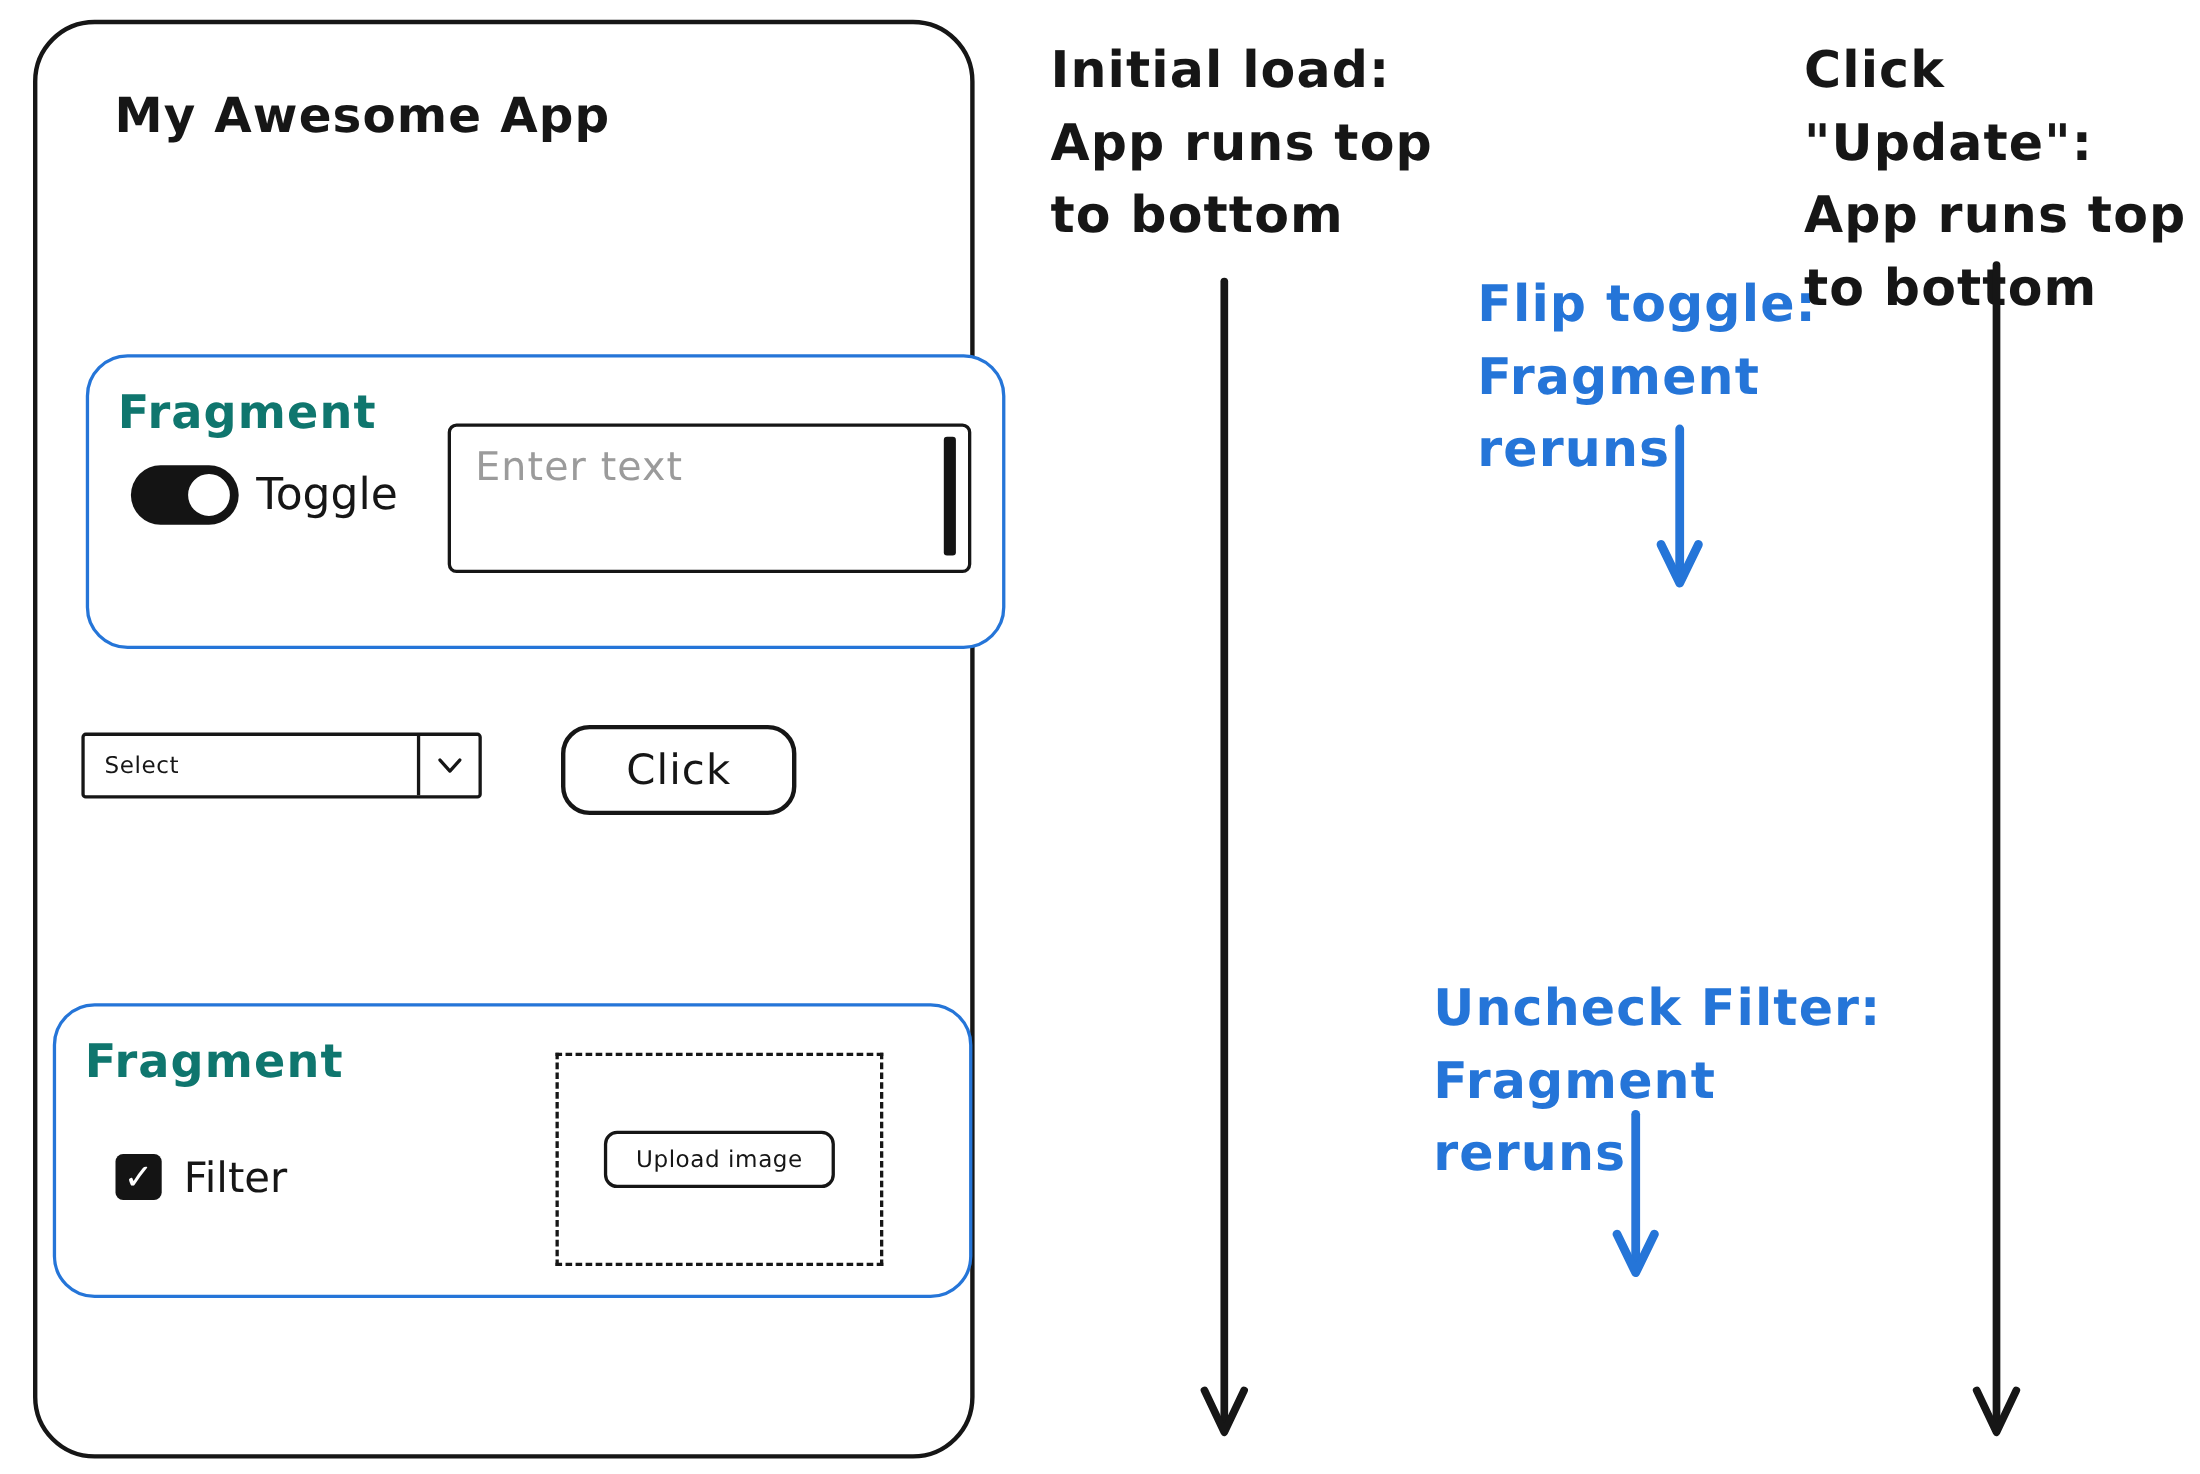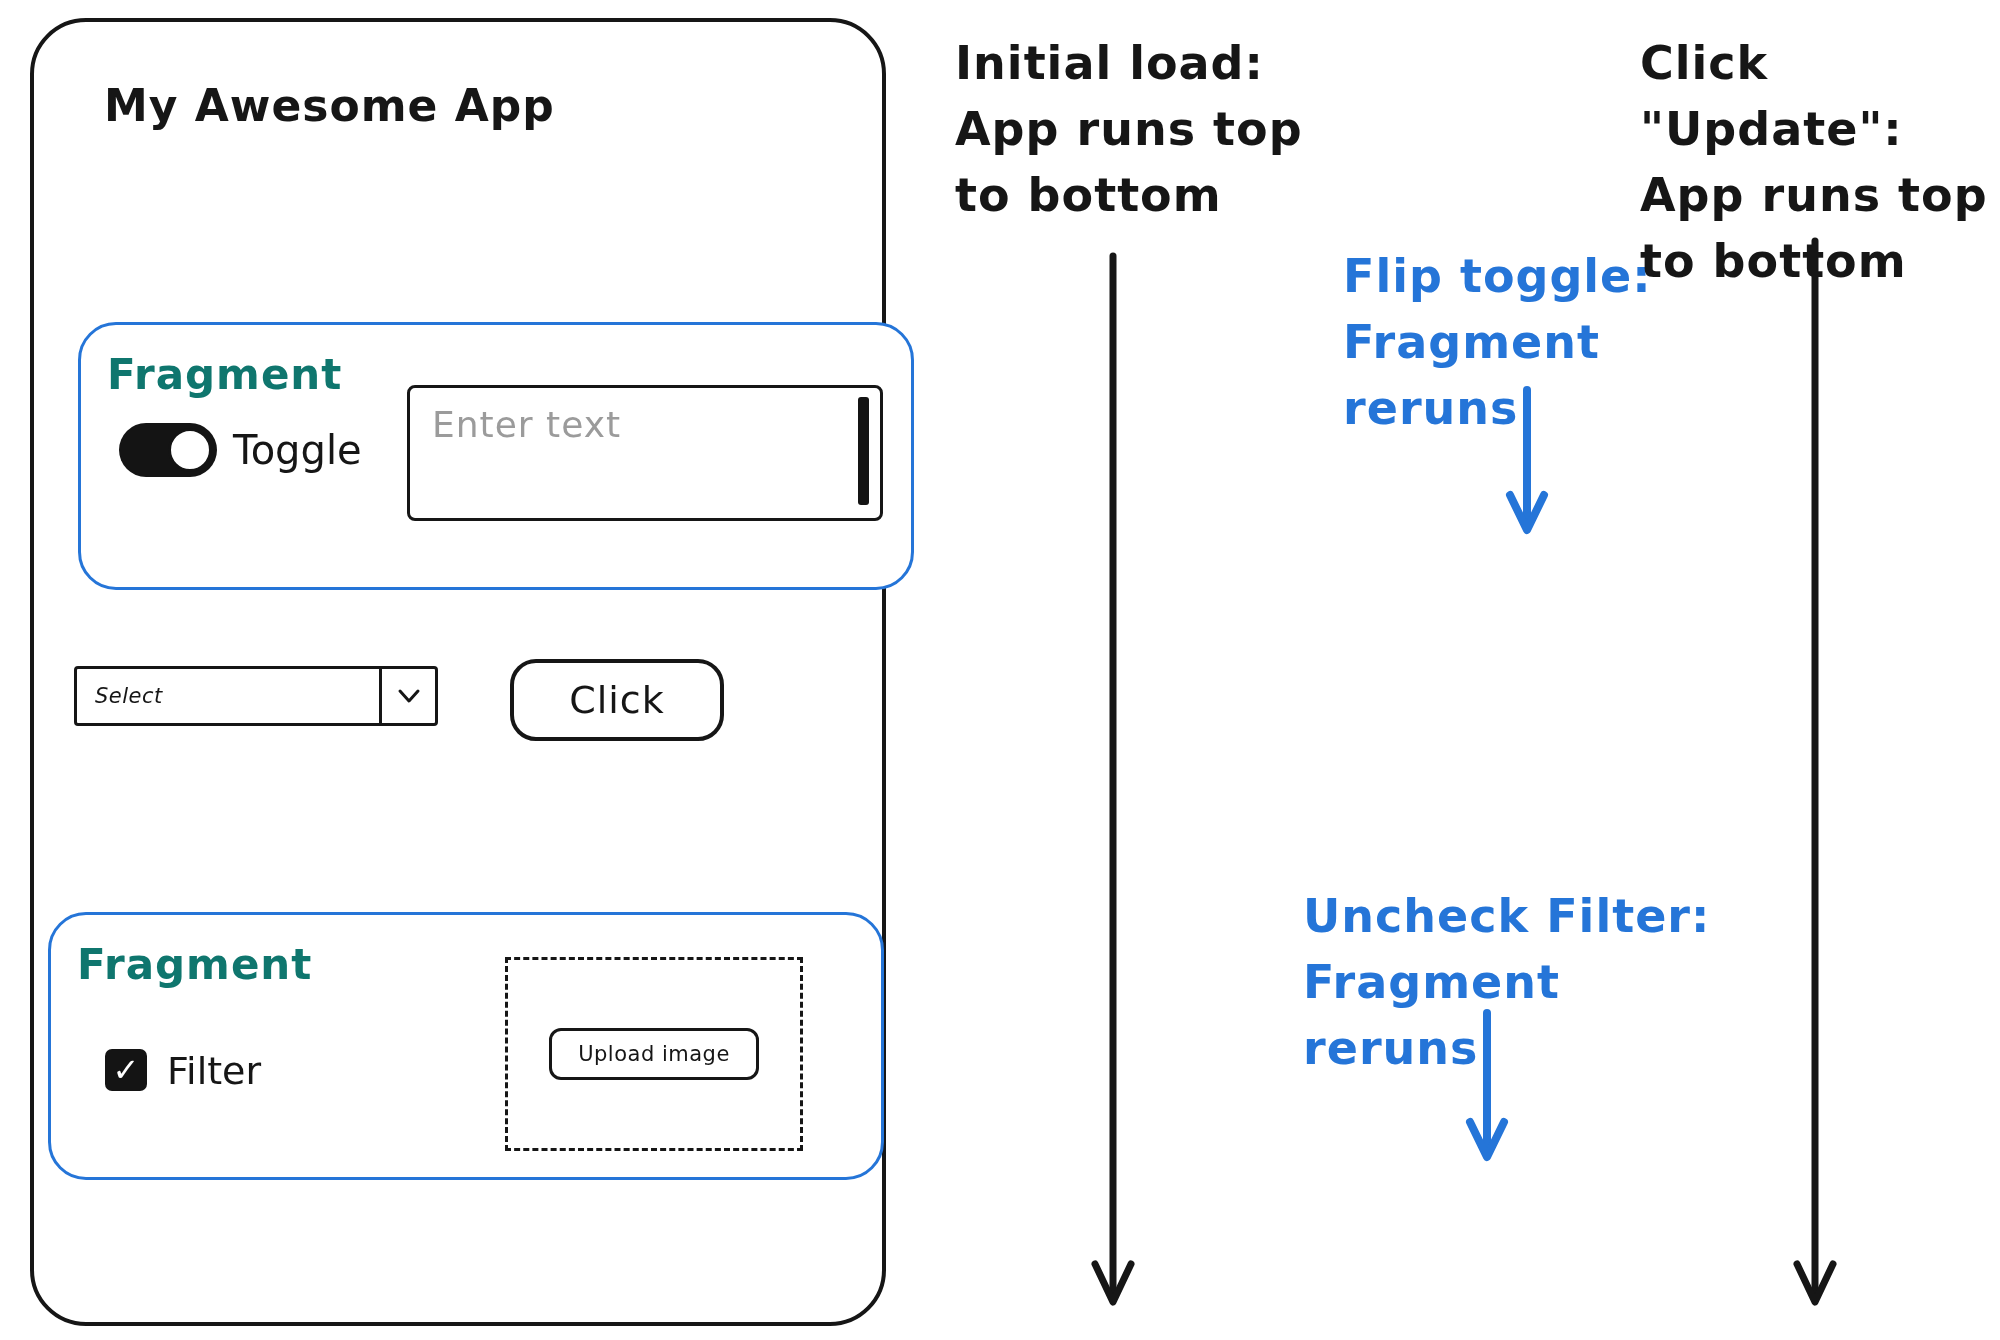--- a/index.html
+++ b/index.html
@@ -54,21 +54,21 @@
     position:absolute;right:14px;top:12px;bottom:16px;width:11px;
     background:#141414;border-radius:3px;cursor:pointer;
   }
 
   
   .select{
     left:70px;top:662px;width:364px;height:60px;
     border:3.5px solid #161616;border-radius:4px;background:#fff;
     display:flex;align-items:center;cursor:pointer;box-sizing:border-box;
   }
-  .select-label{font-size:21px;font-weight:500;padding-left:18px;flex:1;letter-spacing:0.5px;font-style:italic;}
+  .select-label{font-size:21px;font-weight:500;padding-left:18px;flex:1;letter-spacing:0.5px;}
   .select-chevron-box{
     width:56px;height:100%;border-left:3.5px solid #161616;
     display:flex;align-items:center;justify-content:center;box-sizing:border-box;
   }
   .update-button{
     left:506px;top:655px;width:206px;height:74px;
     border:4px solid #161616;border-radius:26px;background:#fff;
     font-family:"DejaVu Sans","Liberation Sans",sans-serif;
     font-size:38px;font-weight:500;color:#161616;cursor:pointer;
     display:flex;align-items:center;justify-content:center;letter-spacing:1px;

